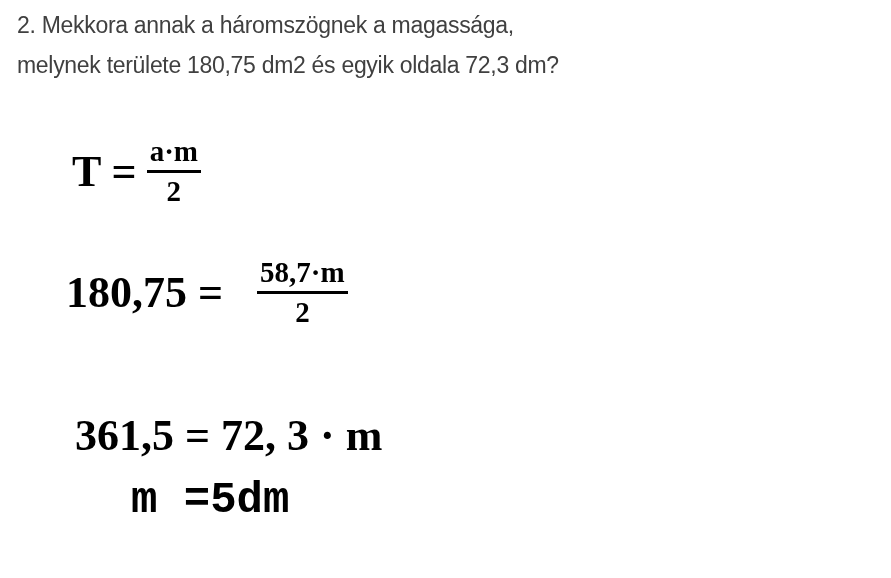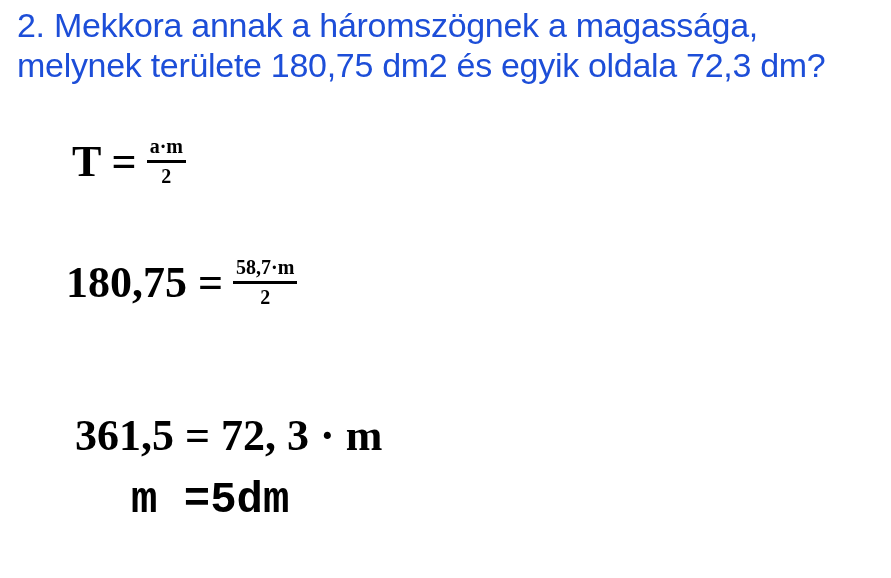--- a/index.html
+++ b/index.html
@@ -9,49 +9,49 @@
     width: 891px;
     height: 578px;
     background: #ffffff;
     overflow: hidden;
     font-family: "Liberation Sans", sans-serif;
   }
   .heading {
     position: absolute;
     left: 17px;
     top: 5px;
-    color: #1d4ed8;
-    font-size: 34px;
+    color: #404040;
+    font-size: 23px;
     line-height: 40px;
     letter-spacing: -0.3px;
     white-space: nowrap;
   }
   .eq {
     position: absolute;
     display: flex;
     align-items: center;
     color: #000000;
     font-family: "Liberation Serif", "DejaVu Serif", serif;
     font-weight: bold;
     font-size: 44px;
     line-height: 1;
     white-space: pre;
   }
   .frac {
     display: inline-flex;
     flex-direction: column;
     align-items: center;
     margin-left: 10px;
-    font-size: 20px;
+    font-size: 29px;
     line-height: 1.15;
   }
   .frac .num { padding: 0 3px 2px; }
   .frac .den { border-top: 3px solid #000000; align-self: stretch; text-align: center; padding: 2px 6px 0; }
   .eq1 { left: 72px;  top: 135px; }
-  .eq2 { left: 66px;  top: 256px; }
+  .eq2 { left: 66px;  top: 256px; gap: 24px; }
   .eq3 { left: 75px;  top: 414px; }
   .eq4 { left: 131px; top: 478px; font-family: Liberation Mono, monospace; }
 </style>
 </head>
 <body>
 
 <div class="page">
 
   <div class="heading">
     <div>2. Mekkora annak a háromszögnek a magassága,</div>

